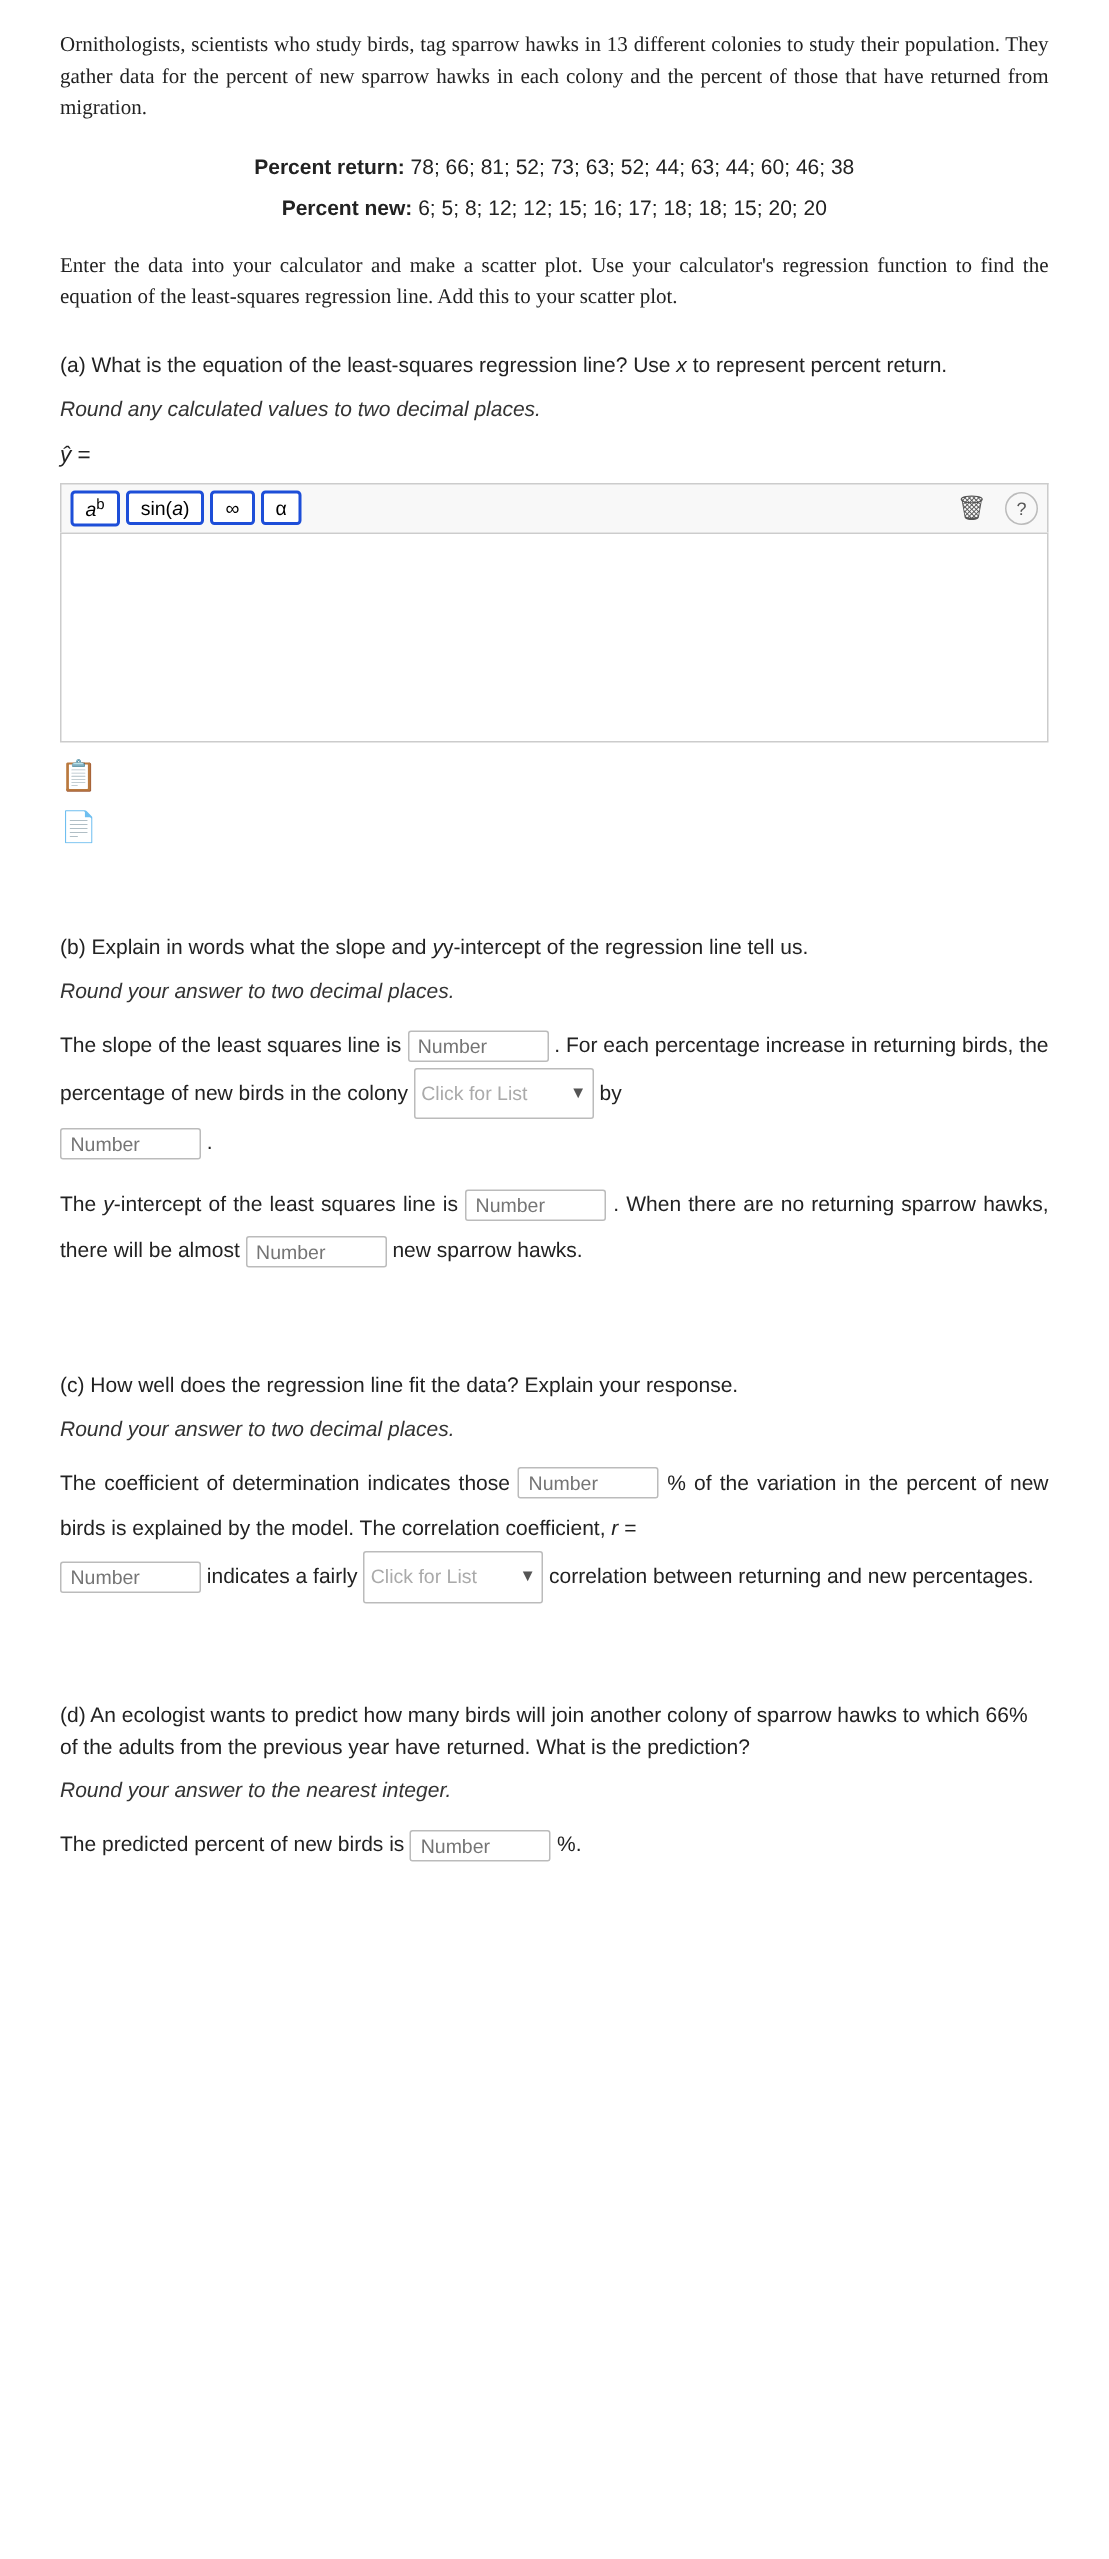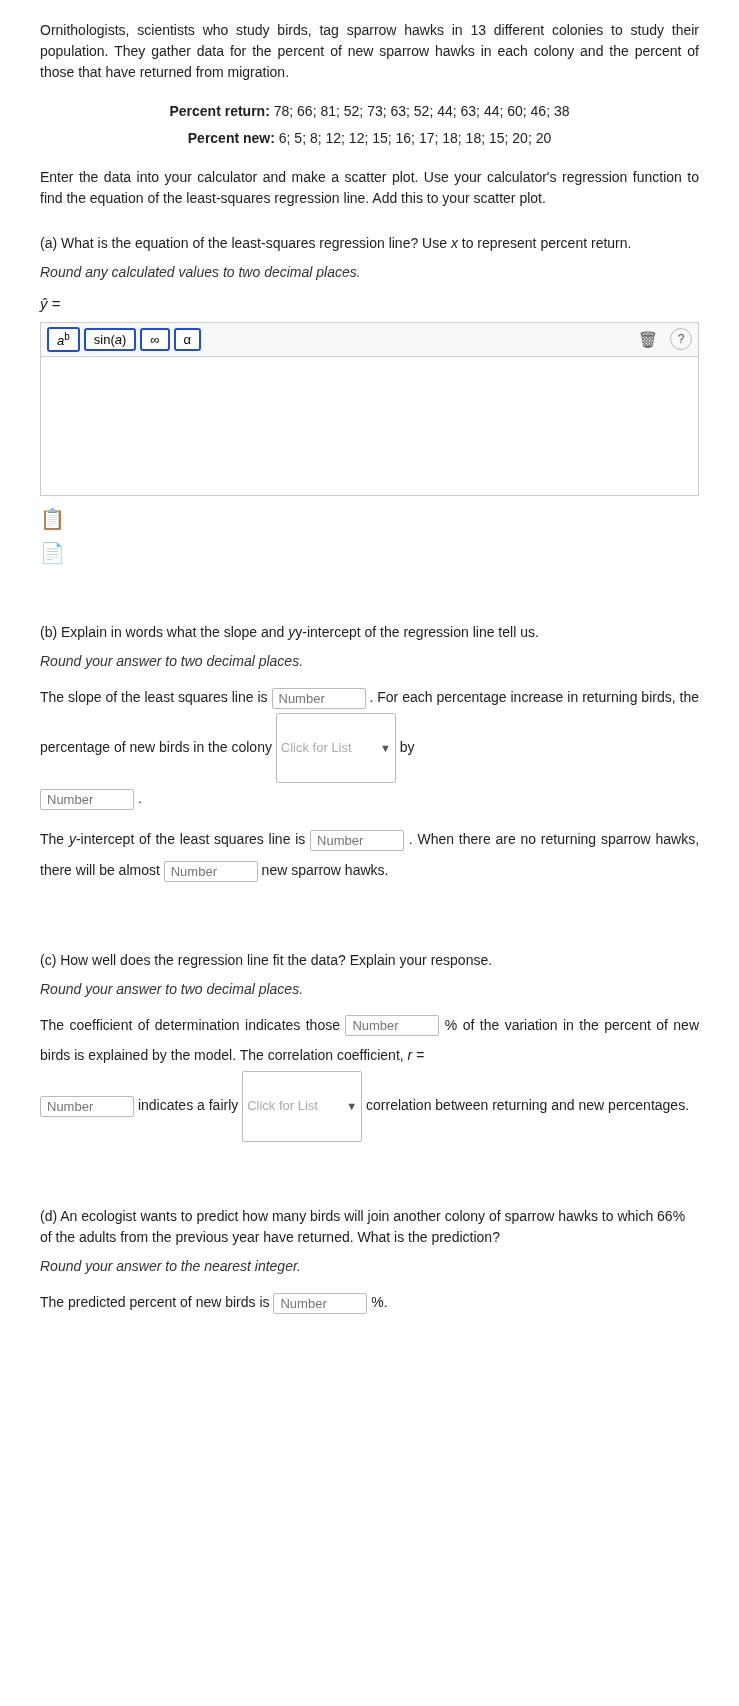--- a/index.html
+++ b/index.html
@@ -8,20 +8,21 @@
       font-size: 14px;
       color: #222;
       background: #fff;
       width: 739px;
       padding: 20px 40px;
       line-height: 1.5;
     }
     .intro-text {
       margin-bottom: 18px;
       text-align: justify;
+      font-family: Liberation Serif, serif;
     }
     .data-block {
       text-align: center;
       margin: 10px 0;
     }
     .data-block p {
       margin-bottom: 6px;
     }
     .section-gap { margin: 18px 0; }
     .part-label { margin-top: 24px; margin-bottom: 8px; }
@@ -75,21 +76,21 @@
       border-radius: 2px;
       padding: 2px 6px;
       font-size: 13px;
       width: 94px;
       display: inline-block;
       vertical-align: middle;
     }
     .inline-dropdown {
       border: 1px solid #bbb;
       border-radius: 2px;
-      padding: 20px 4px;
+      padding: 2px 4px;
       font-size: 13px;
       display: inline-flex;
       align-items: center;
       vertical-align: middle;
       background: #fff;
       cursor: pointer;
       min-width: 120px;
     }
     .inline-dropdown span.dd-text {
       flex: 1;

